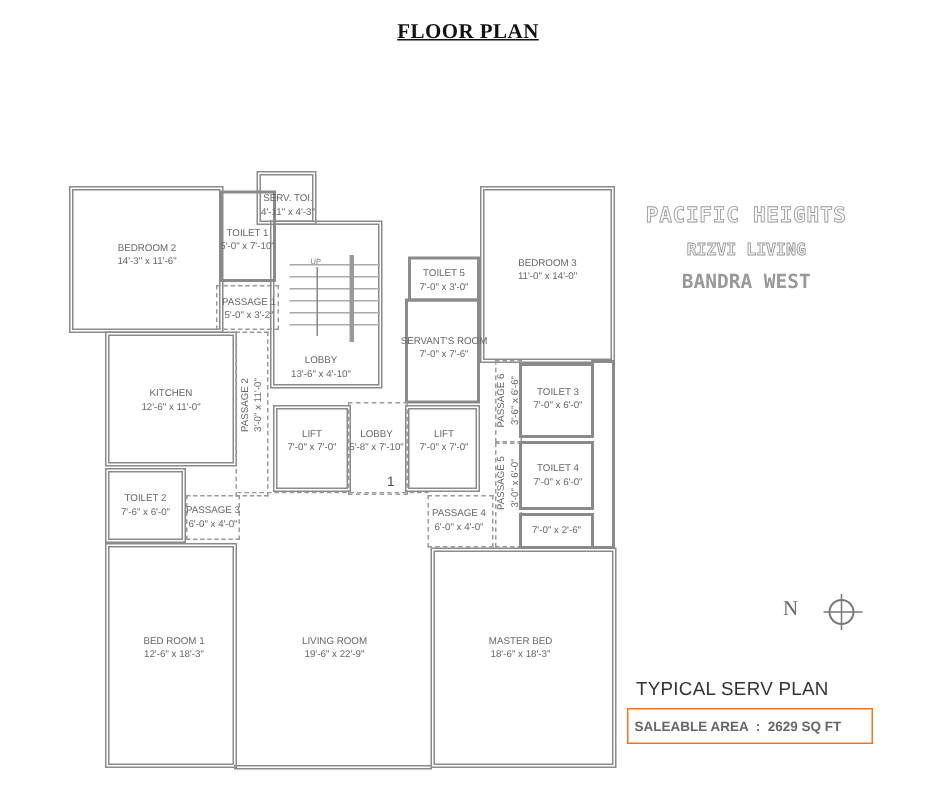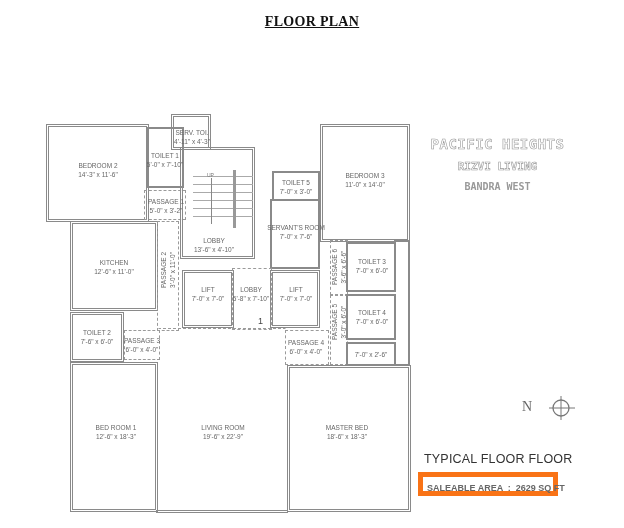--- a/index.html
+++ b/index.html
@@ -12,25 +12,25 @@
   .room-label { position:absolute; text-align:center; font-size:6.5px; line-height:9px; color:#666; white-space:nowrap; transform:translate(-50%,-50%); }
   .room-label.v { transform:translate(-50%,-50%) rotate(-90deg); }
   .stair { position:absolute; left:193px; top:170px; width:60px; height:58px; }
   .stair .tread { position:absolute; left:0; width:60px; height:0; border-top:1px solid #aaa; }
   .stair .rail { position:absolute; left:40px; top:0; width:3px; height:58px; background:#999; }
   .stair .arrow { position:absolute; left:18px; top:8px; width:1px; height:46px; background:#888; }
   .stair .up { position:absolute; left:14px; top:2px; font-size:5px; color:#777; }
   .brand { position:absolute; left:425px; width:145px; text-align:center; font-family:"DejaVu Sans Mono", monospace; font-weight:bold; color:#fff; -webkit-text-stroke:0.6px #999; }
   .brand.l1 { top:136px; font-size:14px; letter-spacing:0.5px; }
   .brand.l2 { top:160px; font-size:11px; }
-  .brand.l3 { top:181px; font-size:10px; color:#999; -webkit-text-stroke:0; }
+  .brand.l3 { top:181px; font-size:13px; color:#999; -webkit-text-stroke:0; }
   .compass { position:absolute; left:519px; top:396px; width:60px; height:24px; }
   .compass .n { position:absolute; left:3px; top:3px; font-family:"Liberation Serif", serif; font-size:14px; color:#666; }
   .typical { position:absolute; left:424px; top:452px; font-size:12.5px; color:#333; letter-spacing:0.2px; }
-  .saleable { position:absolute; left:418px; top:472px; width:140px; height:24px; border:5px solid #f97316; box-sizing:border-box; font-size:9px; font-weight:bold; color:#666; line-height:22px; padding-left:4px; white-space:pre; }
+  .saleable { position:absolute; left:418px; top:472px; width:164px; height:24px; border:1px solid #f97316; box-sizing:border-box; font-size:9px; font-weight:bold; color:#666; line-height:22px; padding-left:4px; white-space:pre; }
   .marker { position:absolute; left:258px; top:316px; font-size:9px; color:#444; }
 </style>
 </head>
 <body>
 
 <div class="title">FLOOR PLAN</div>
 
 <div class="plan">
 
   <div class="wall double" style="left:171px;top:114px;width:40px;height:36px;"></div>
@@ -177,14 +177,14 @@
 
 <div class="compass">
   <span class="n">N</span>
   <svg width="60" height="24" style="position:absolute;left:0;top:0;">
     <circle cx="42" cy="12" r="8" fill="none" stroke="#777" stroke-width="1.3"></circle>
     <line x1="30" y1="12" x2="56" y2="12" stroke="#777" stroke-width="1"></line>
     <line x1="42" y1="0" x2="42" y2="24" stroke="#777" stroke-width="1"></line>
   </svg>
 </div>
 
-<div class="typical">TYPICAL  FLOOR FLOOR</div>
+<div class="typical">TYPICAL  SERV PLAN</div>
 <div class="saleable">SALEABLE AREA  :  2629 SQ FT</div>
 
 </body></html>

